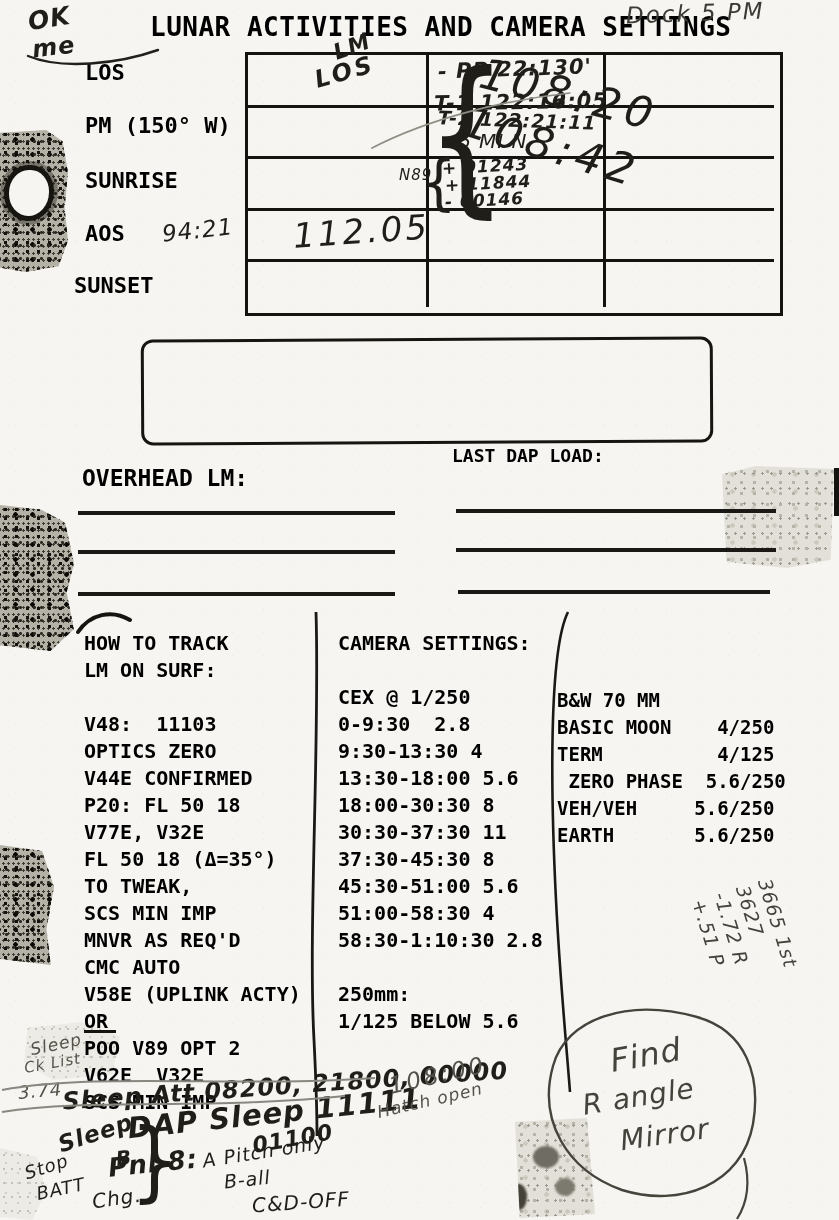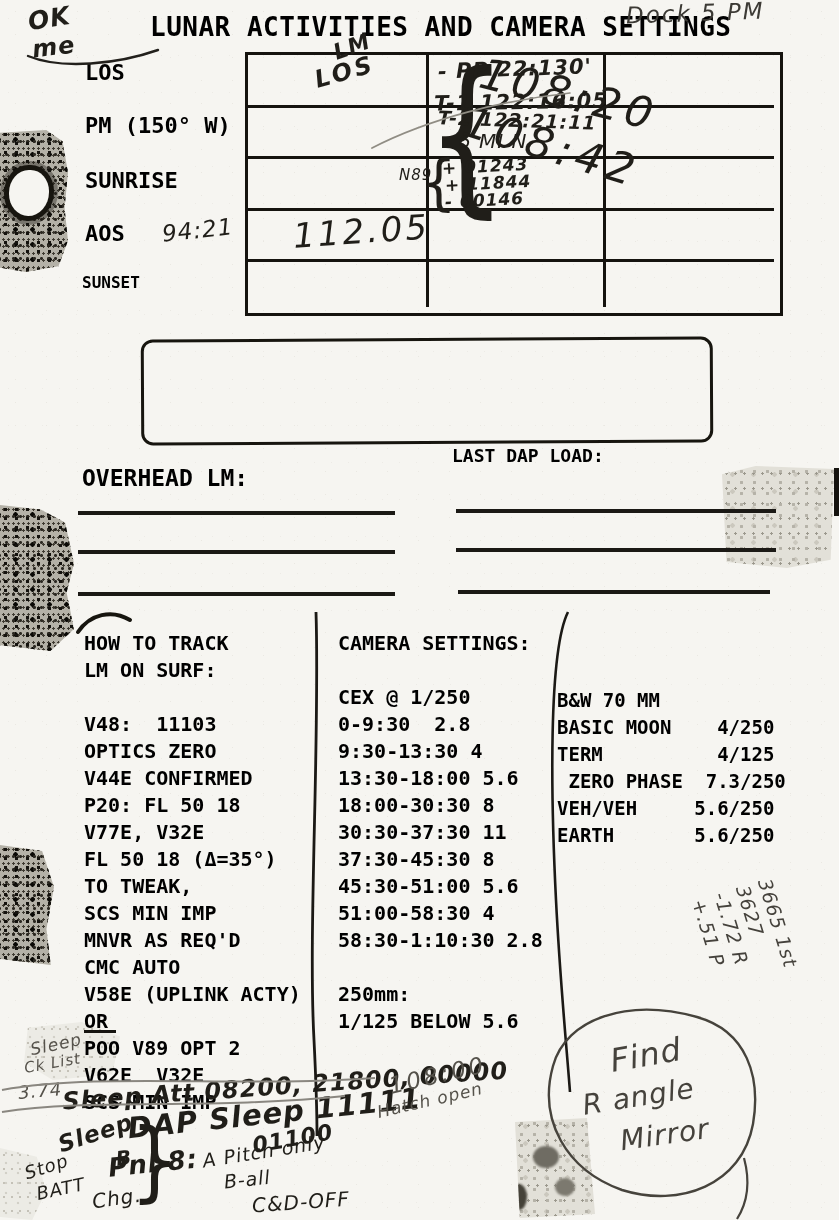--- a/index.html
+++ b/index.html
@@ -89,21 +89,21 @@
     <div class="hline" style="left:0;top:50px;width:526px;"></div>
     <div class="hline" style="left:0;top:101px;width:526px;"></div>
     <div class="hline" style="left:0;top:153px;width:526px;"></div>
     <div class="hline" style="left:0;top:204px;width:526px;"></div>
   </div>
 
   <div class="abs mono" style="left:85px;top:60px;font-size:22px;">LOS</div>
   <div class="abs mono" style="left:85px;top:113px;font-size:22px;">PM (150° W)</div>
   <div class="abs mono" style="left:85px;top:168px;font-size:22px;">SUNRISE</div>
   <div class="abs mono" style="left:85px;top:221px;font-size:22px;">AOS</div>
-  <div class="abs mono" style="left:82px;top:273px;font-size:16px;">SUNSET</div>
+  <div class="abs mono" style="left:74px;top:273px;font-size:22px;">SUNSET</div>
 
   <div class="abs hw" style="left:333px;top:34px;font-size:22px;transform:rotate(-20deg);font-weight:bold;">LM</div>
   <div class="abs hw" style="left:314px;top:58px;font-size:24px;letter-spacing:3px;transform:rotate(-16deg);font-weight:bold;">LOS</div>
   <div class="abs brace" style="left:426px;top:50px;font-size:128px;transform:scaleY(1.32);transform-origin:top;">{</div>
   <div class="abs hw" style="left:487px;top:48px;font-size:43px;letter-spacing:5px;transform:rotate(14deg);transform-origin:left top;">108:20</div>
   <div class="abs hw" style="left:472px;top:96px;font-size:43px;letter-spacing:5px;transform:rotate(17deg);transform-origin:left top;">108:42</div>
 
   <div class="abs hw" style="left:438px;top:57px;font-size:21px;transform:rotate(-2deg);font-weight:bold;">- PP 22:130'</div>
   <div class="abs hw" style="left:434px;top:90px;font-size:21px;transform:rotate(-1deg);font-weight:bold;">T-1 122:16:05</div>
   <div class="abs hw" style="left:438px;top:109px;font-size:19px;transform:rotate(2deg);font-weight:bold;">T-2 122:21:11</div>
@@ -168,21 +168,21 @@
     <div class="pline mono">58:30-1:10:30 2.8</div>
     <div class="pline mono"></div>
     <div class="pline mono">250mm:</div>
     <div class="pline mono">1/125 BELOW 5.6</div>
   </div>
 
   <div class="abs" style="left:557px;top:687px;">
     <div class="bwline mono">B&amp;W 70 MM</div>
     <div class="bwline mono">BASIC MOON    4/250</div>
     <div class="bwline mono">TERM          4/125</div>
-    <div class="bwline mono"> ZERO PHASE  7.3/250</div>
+    <div class="bwline mono"> ZERO PHASE  5.6/250</div>
     <div class="bwline mono">VEH/VEH     5.6/250</div>
     <div class="bwline mono">EARTH       5.6/250</div>
   </div>
 
   <div class="abs hw pw" style="left:30px;top:1034px;font-size:17px;transform:rotate(-12deg);">Sleep</div>
   <div class="abs hw pw" style="left:24px;top:1054px;font-size:15px;transform:rotate(-10deg);">Ck List</div>
   <div class="abs hw pw" style="left:18px;top:1080px;font-size:18px;transform:rotate(-5deg);">3.74</div>
 
   <div class="abs hw" style="left:62px;top:1072px;font-size:24px;transform:rotate(-4deg);font-weight:bold;">Sleep Att 08200, 21800, 00000</div>
 

